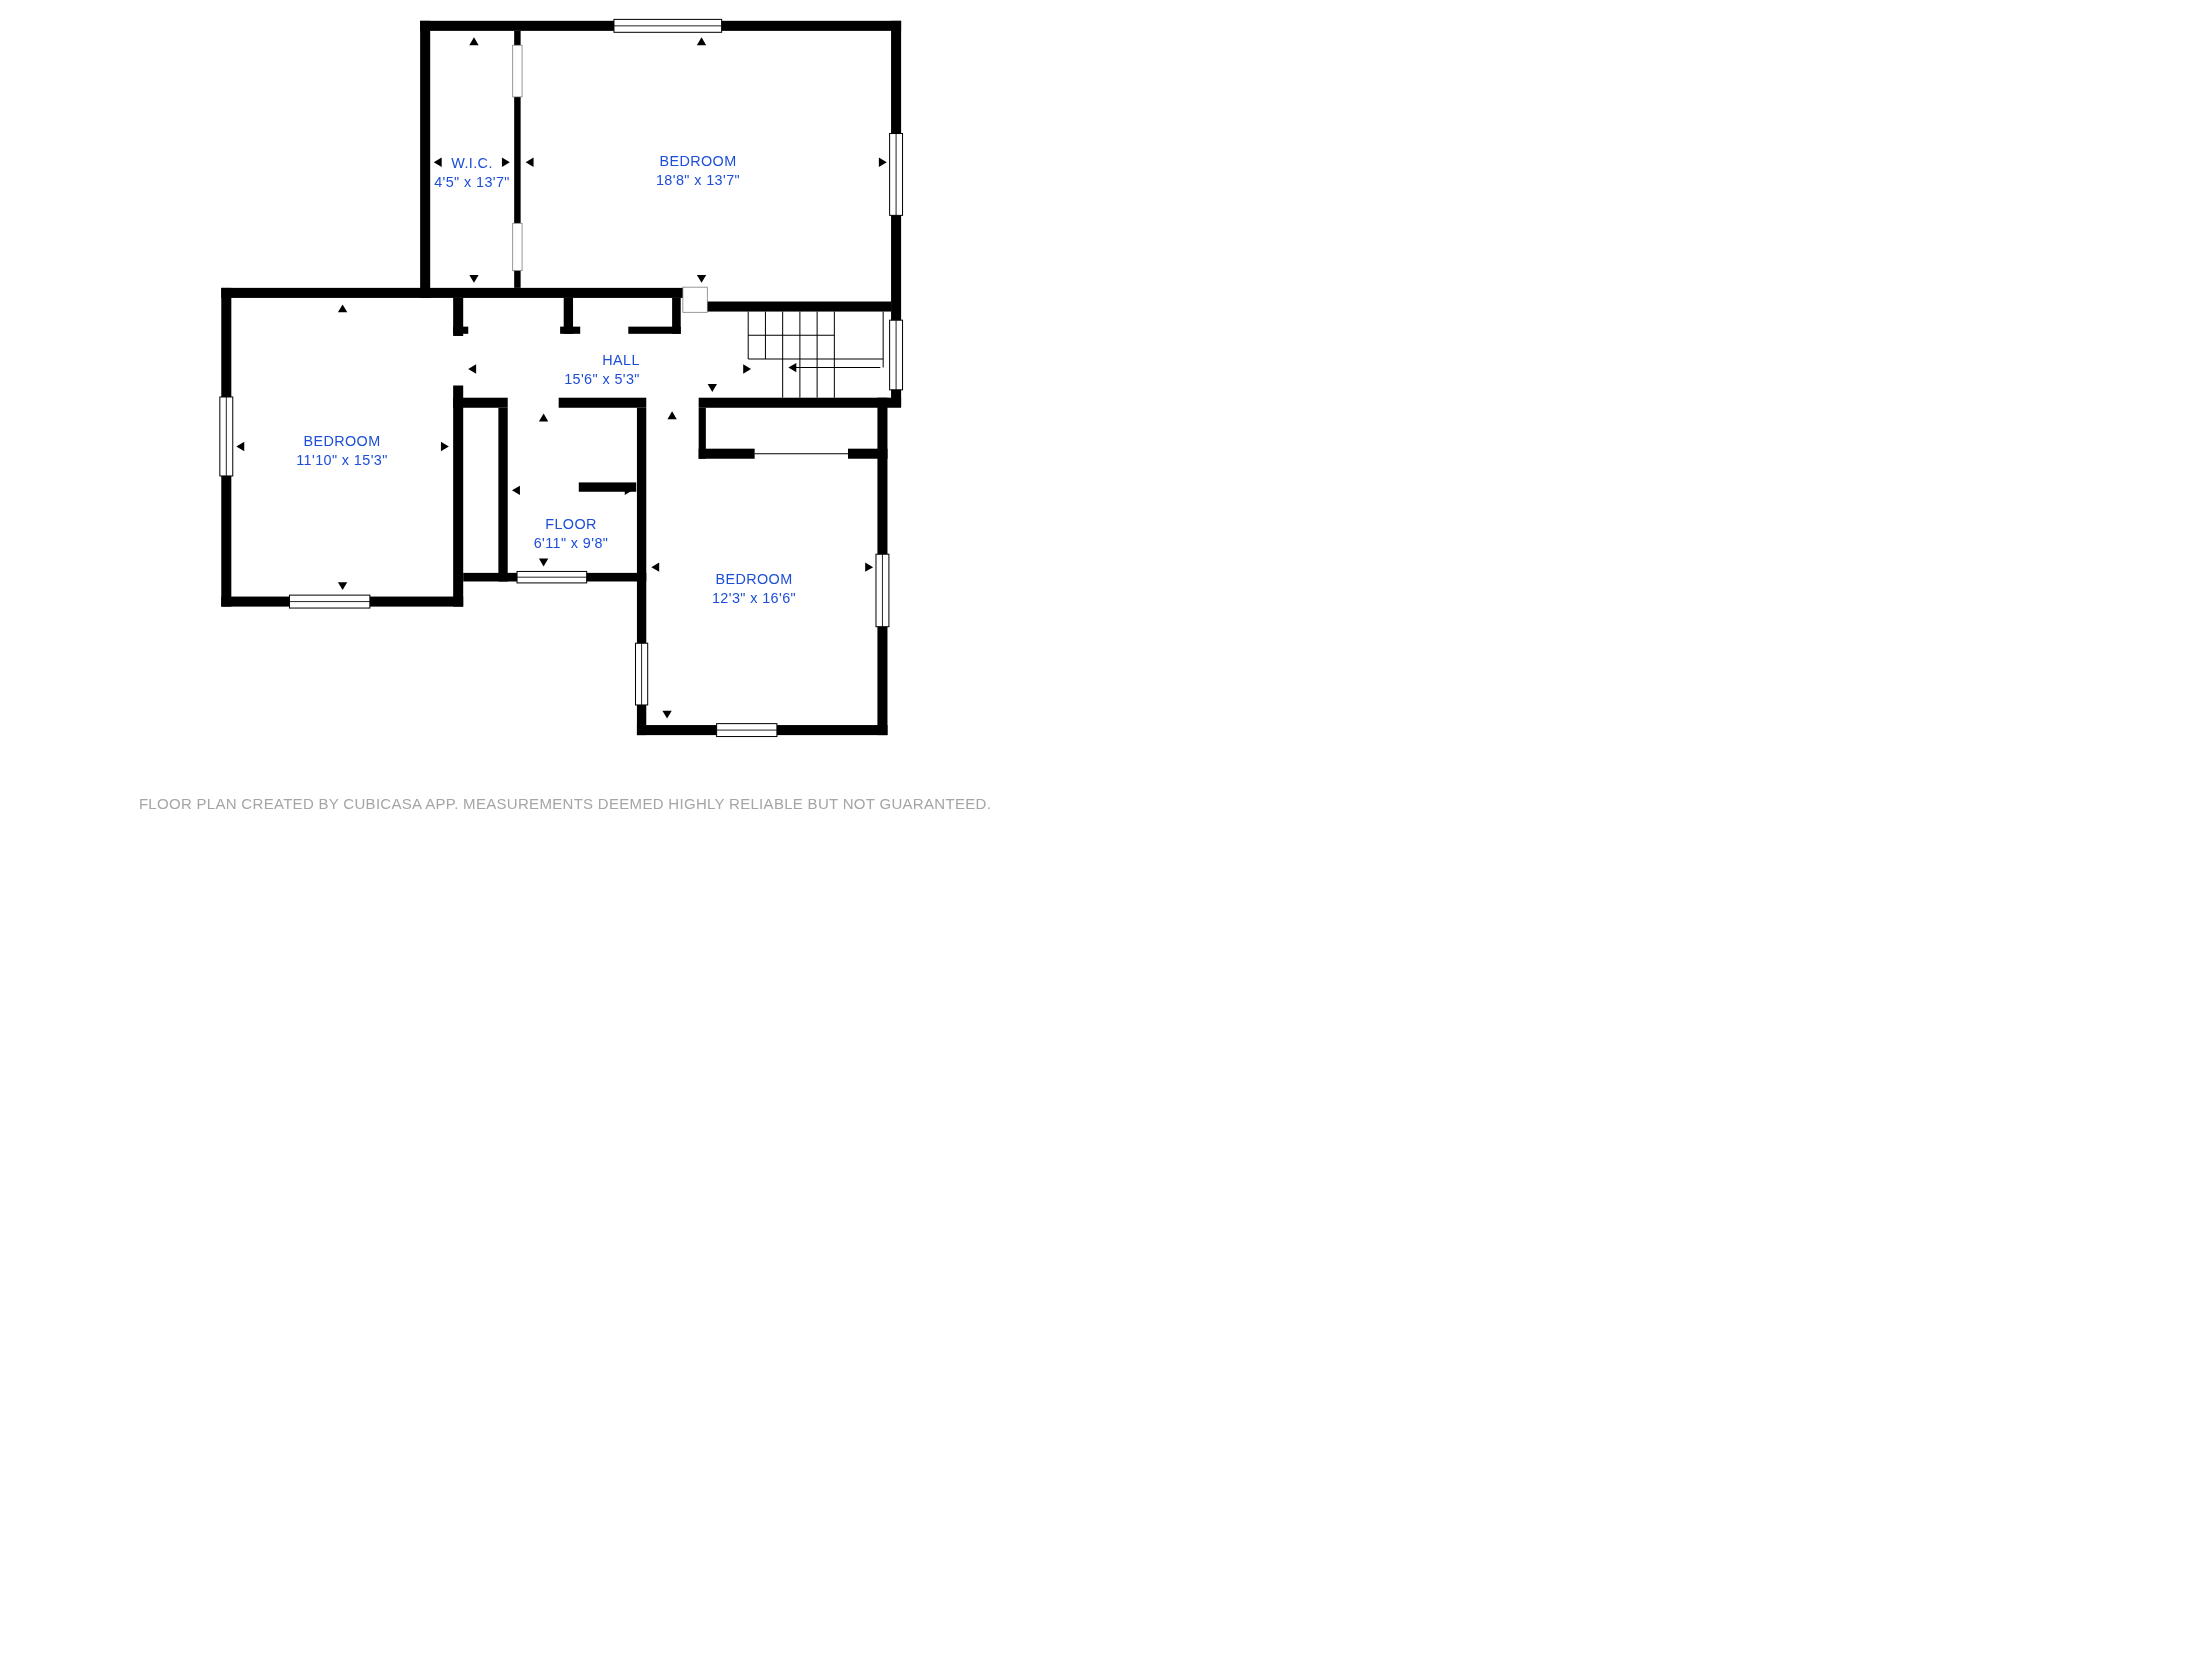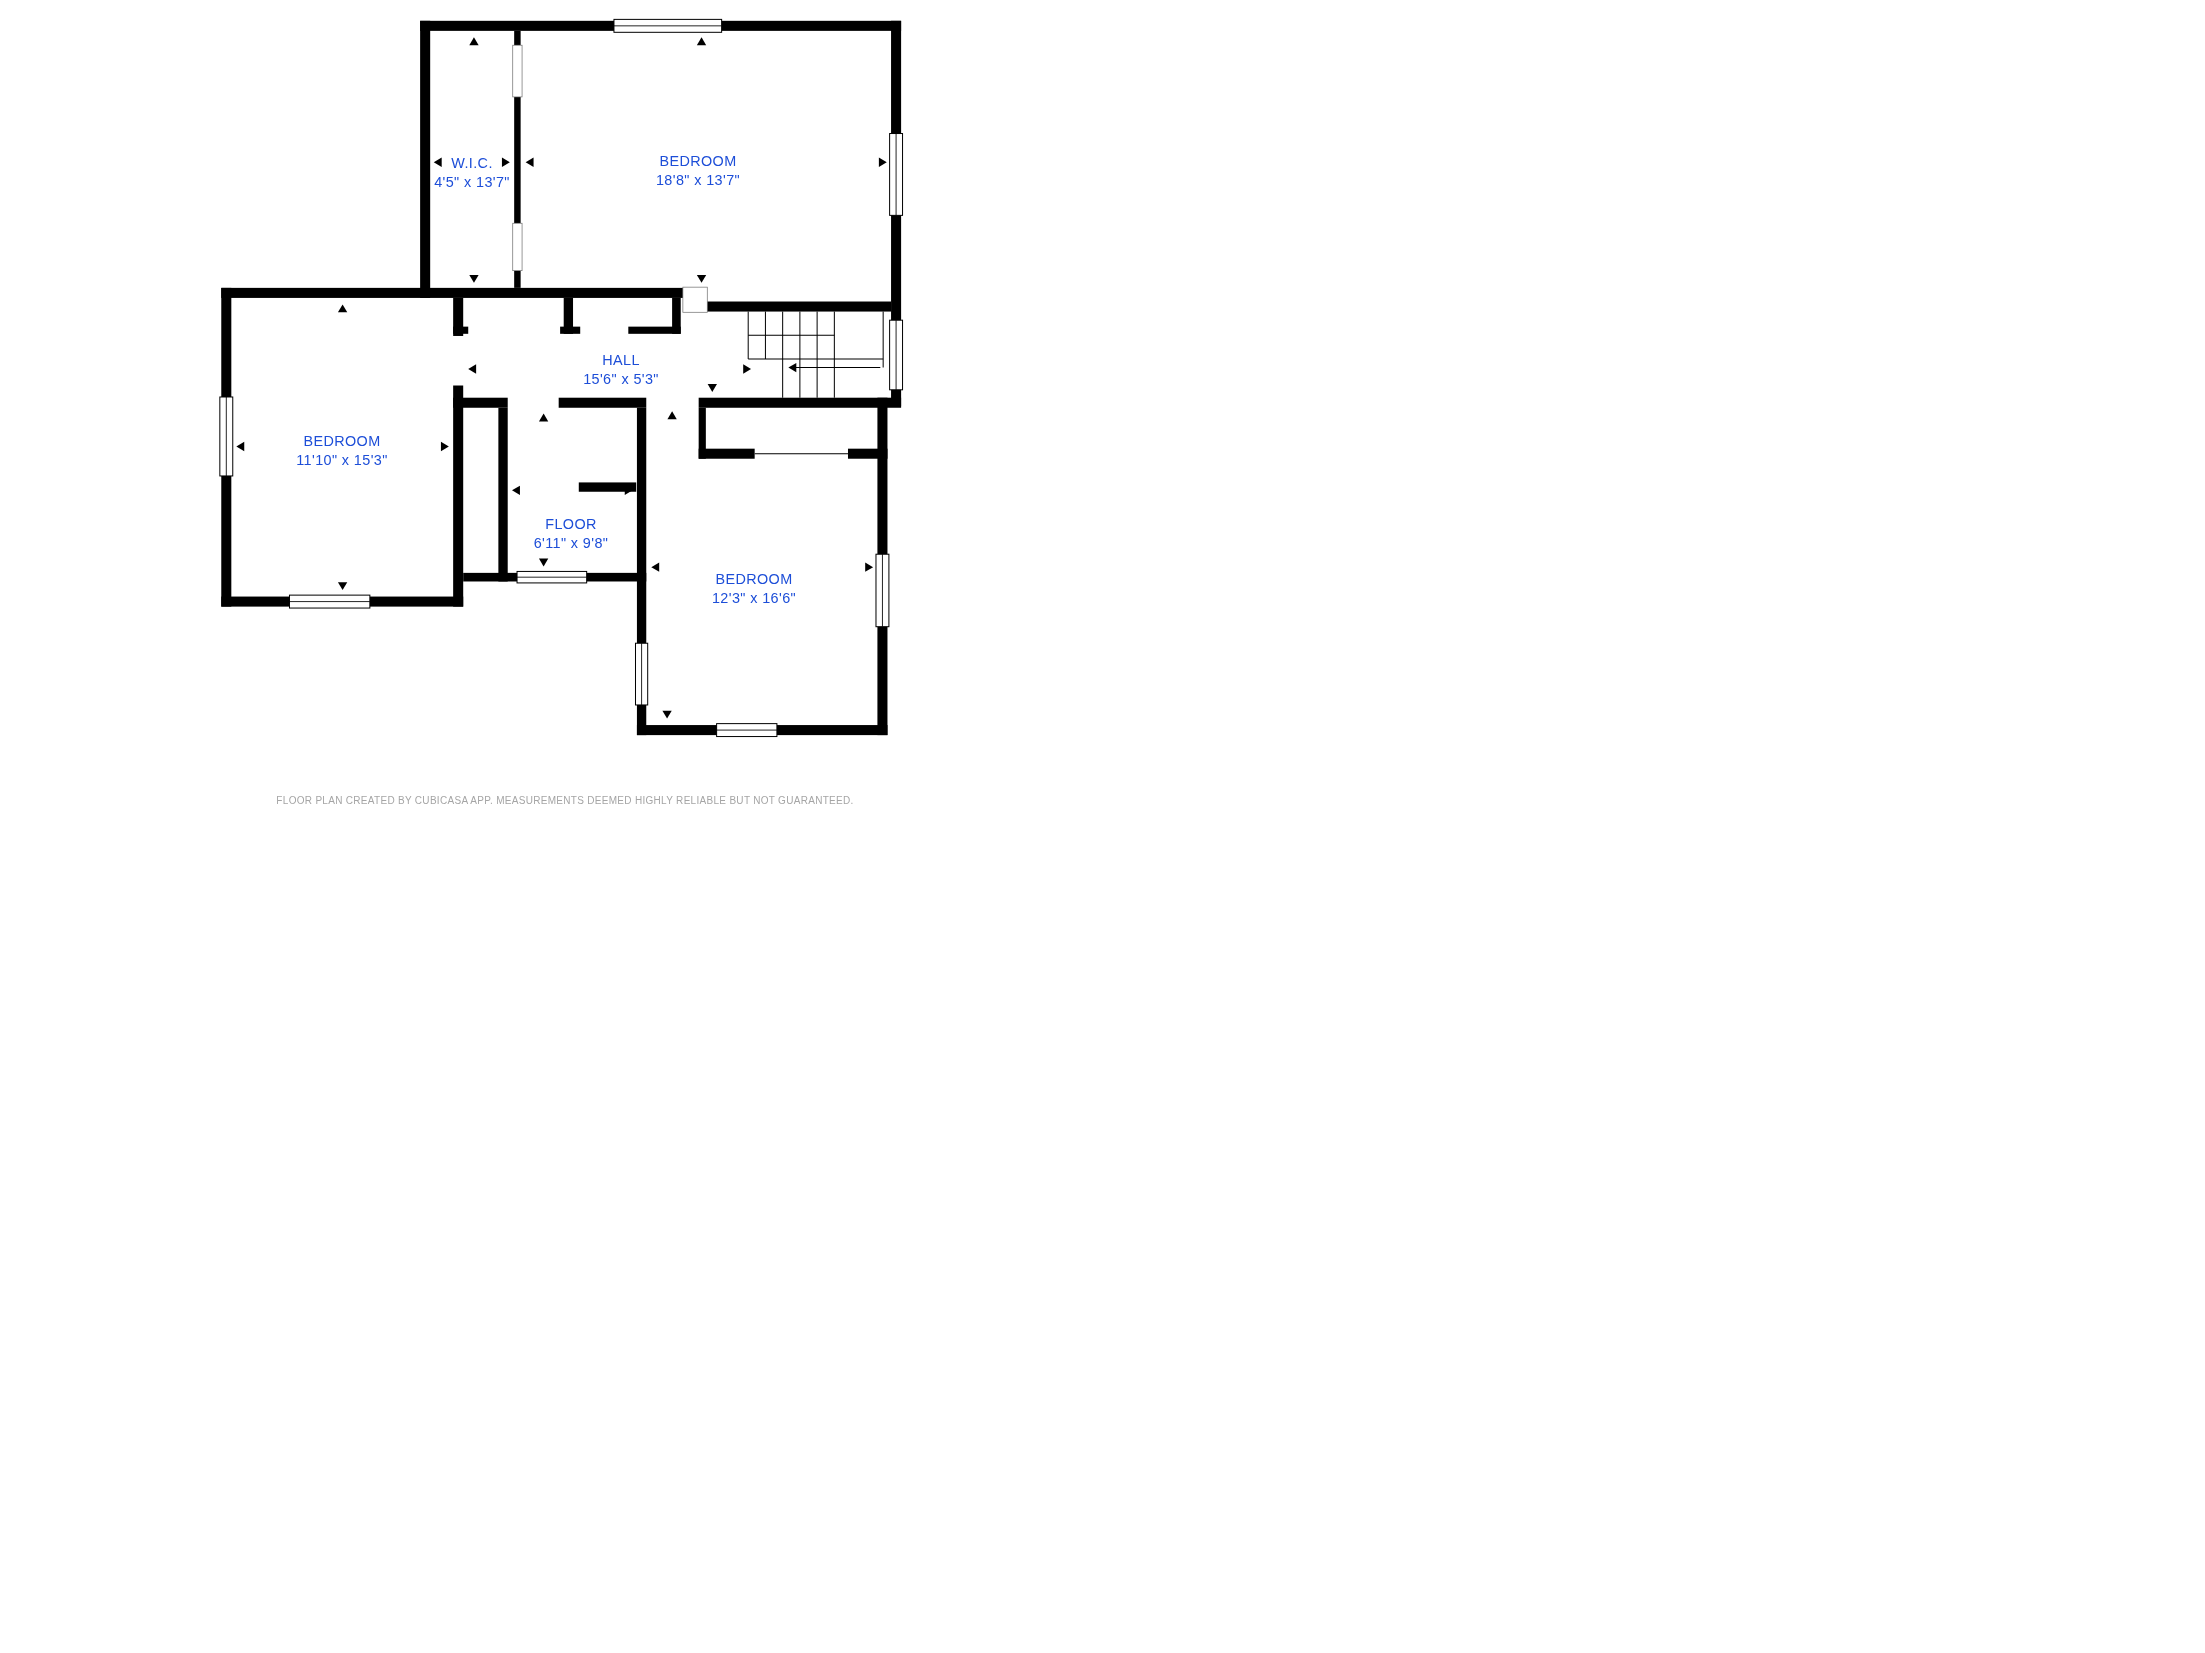--- a/index.html
+++ b/index.html
@@ -19,21 +19,21 @@
     white-space:nowrap;
     line-height:19.4px;
     font-size:14.4px;
     letter-spacing:0.4px;
   }
   .room-label .dims{font-size:14.4px;}
   #footer-note{
     position:absolute;
     transform:translate(-50%,0);
     color:#a5a5a5;
-    font-size:10px;
+    font-size:15px;
     letter-spacing:0.3px;
     white-space:nowrap;
   }
 </style>
 </head>
 <body>
 
 <div id="canvas">
   <svg id="plan-svg" width="1103" height="827" viewBox="0 0 1536 1152">
       <rect x="585" y="29" width="670" height="14" fill="#000000"></rect>
@@ -127,21 +127,21 @@
     </svg>
 
   <div class="room-label" style="left: 472px; top: 154px;">
     <div>W.I.C.</div>
     <div class="dims">4'5" x 13'7"</div>
   </div>
   <div class="room-label" style="left: 698px; top: 152px;">
     <div>BEDROOM</div>
     <div class="dims">18'8" x 13'7"</div>
   </div>
-  <div class="room-label" style="left: 621px; top: 351px;">
+  <div class="room-label" style="left: 602px; top: 351px; text-align: right;">
     <div>HALL</div>
     <div class="dims">15'6" x 5'3"</div>
   </div>
   <div class="room-label" style="left: 342px; top: 432px;">
     <div>BEDROOM</div>
     <div class="dims">11'10" x 15'3"</div>
   </div>
   <div class="room-label" style="left: 571px; top: 515px;">
     <div>FLOOR</div>
     <div class="dims">6'11" x 9'8"</div>

